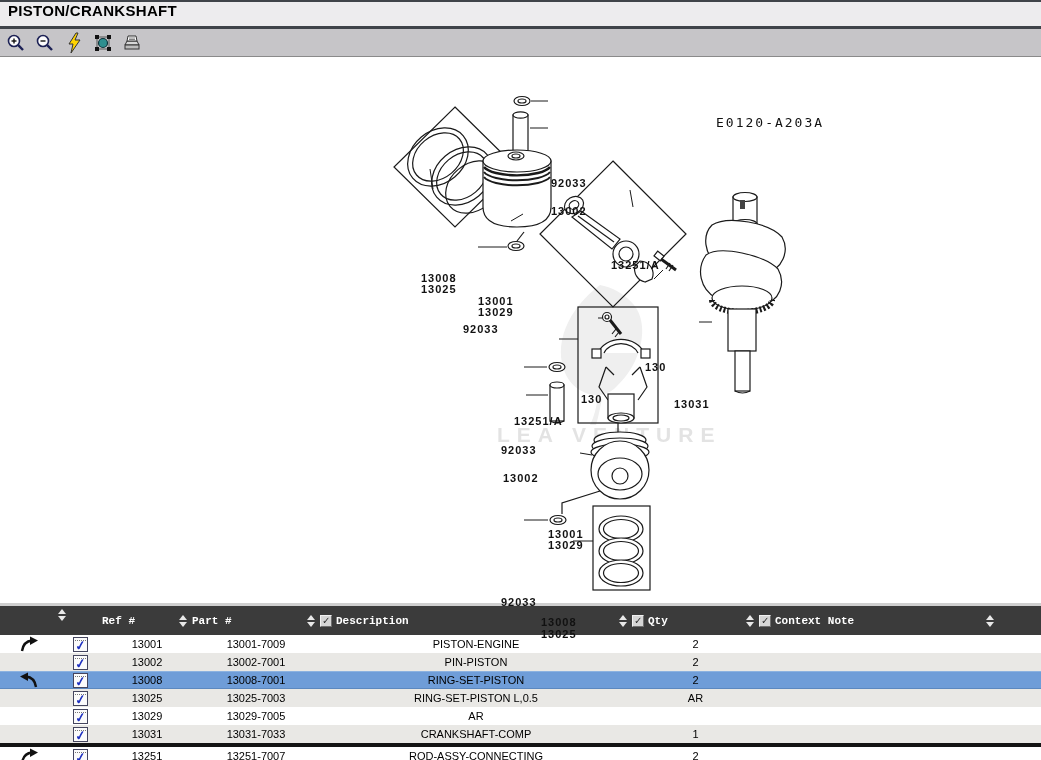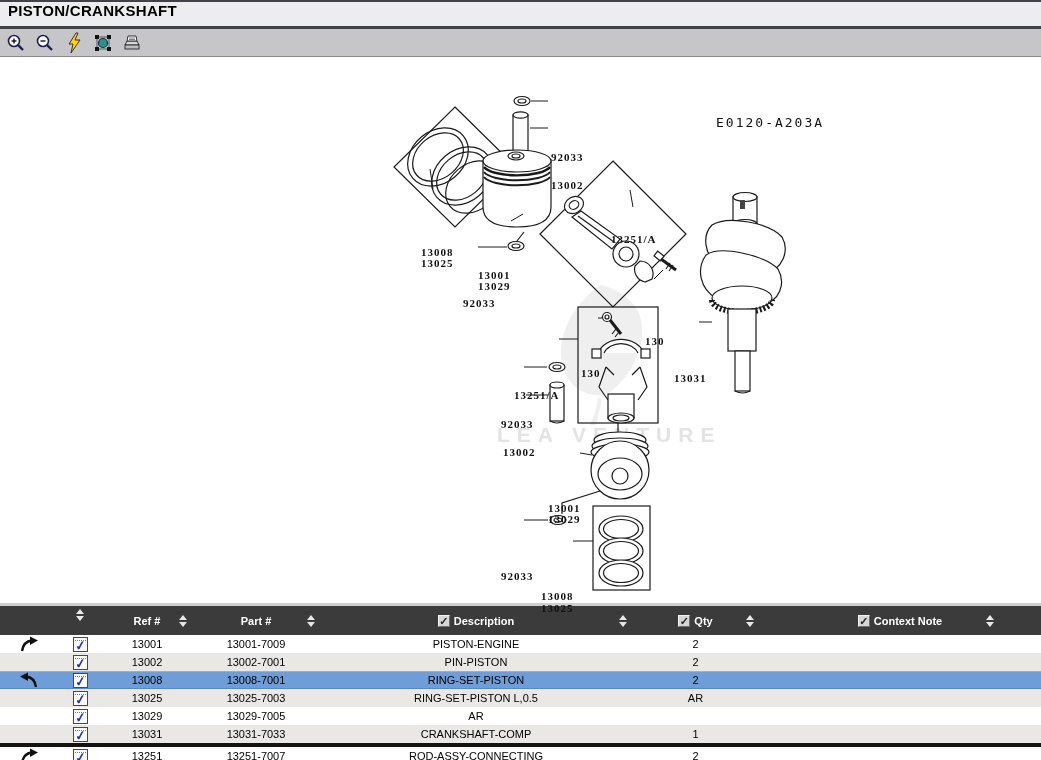--- a/index.html
+++ b/index.html
@@ -10,31 +10,31 @@
   .title-bar .title { font-size:15px; font-weight:bold; color:#000; letter-spacing:0.3px; }
   .divider { height:3px; background:#3f4349; }
   .toolbar { height:28px; background:#c6c5c8; border-bottom:1px solid #8a8a8a;
              display:flex; align-items:center; padding-left:5px; gap:7px; }
   .tb-btn { width:22px; height:22px; display:flex; align-items:center; justify-content:center; cursor:pointer; }
 
   
   .diagram { position:relative; width:1041px; height:547px; background:#fff; border-bottom:1px solid #cfcfcf; }
   .dia-code { position:absolute; left:716px; top:58px; font-family:"DejaVu Sans Mono", monospace;
               font-weight:normal; font-size:13px; letter-spacing:2px; color:#111; }
-  .callout { position:absolute; font-family:Liberation Serif, serif; font-weight:bold;
-             font-size:11px; line-height:11px; letter-spacing:1px; color:#111; white-space:pre; }
+  .callout { position:absolute; font-family:Liberation Sans, sans-serif; font-weight:bold;
+             font-size:11px; line-height:11px; letter-spacing:1px; color:#111; white-space:pre;margin-top:26px; }
   .watermark { position:absolute; left:497px; top:366px; font-size:21px; font-weight:bold;
                letter-spacing:7px; color:#e3e3e3; user-select:none; }
 
   
   .grid-divider { height:2px; background:#cfcfcf; }
   .thead { height:29px; background:#3b3b3b; display:grid;
            grid-template-columns:58px 44px 90px 128px 312px 127px auto; align-items:center; }
-  .th { position:relative; height:100%; display:flex; align-items:center; justify-content:center;
-        color:#fff; font-size:11px; font-weight:bold; gap:4px; cursor:pointer; }
+  .th { position:relative; height:100%; display:flex; align-items:center; 
+        color:#fff; font-size:11px; font-weight:bold; gap:4px; cursor:pointer;font-family:Liberation Mono, monospace; }
   .sort { position:absolute; right:4px; top:50%; transform:translateY(-50%); width:9px; height:12px; }
   .sort:before, .sort:after { content:""; position:absolute; left:0; border-left:4.5px solid transparent;
         border-right:4.5px solid transparent; }
   .sort:before { top:0; border-bottom:5px solid #e8e8e8; }
   .sort:after { bottom:0; border-top:5px solid #e8e8e8; }
   .sort { position:absolute; }
   .th .sort-ctx { right:46px; }
   .hcheck { width:12px; height:12px; background:#d6d6d6; border:1px solid #f2f2f2;
             border-right-color:#6f6f6f; border-bottom-color:#6f6f6f; color:#2b2b2b; font-size:11px;
             line-height:10px; text-align:center; font-weight:bold; flex:none; }

